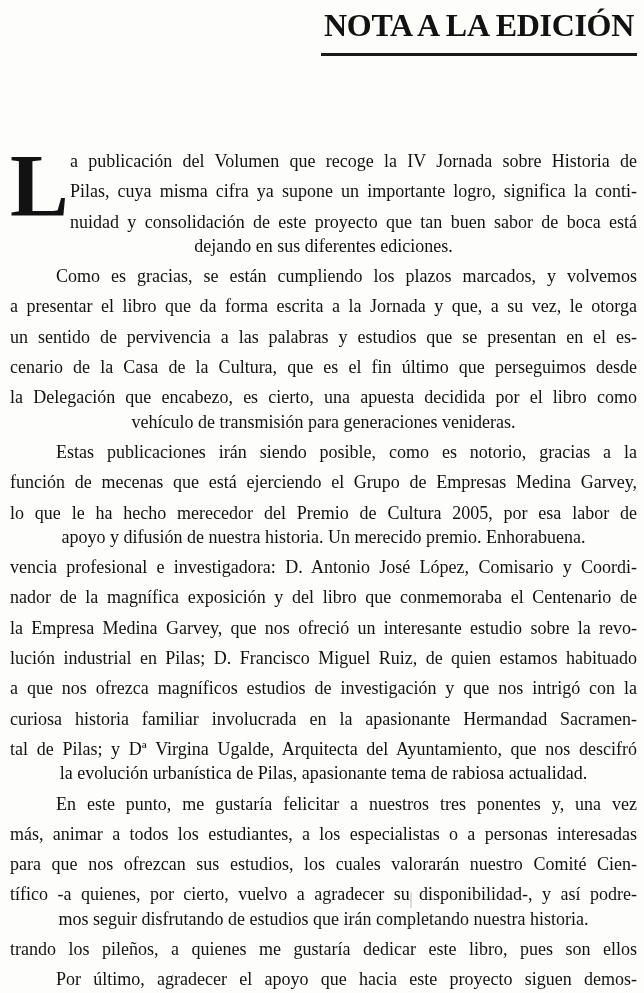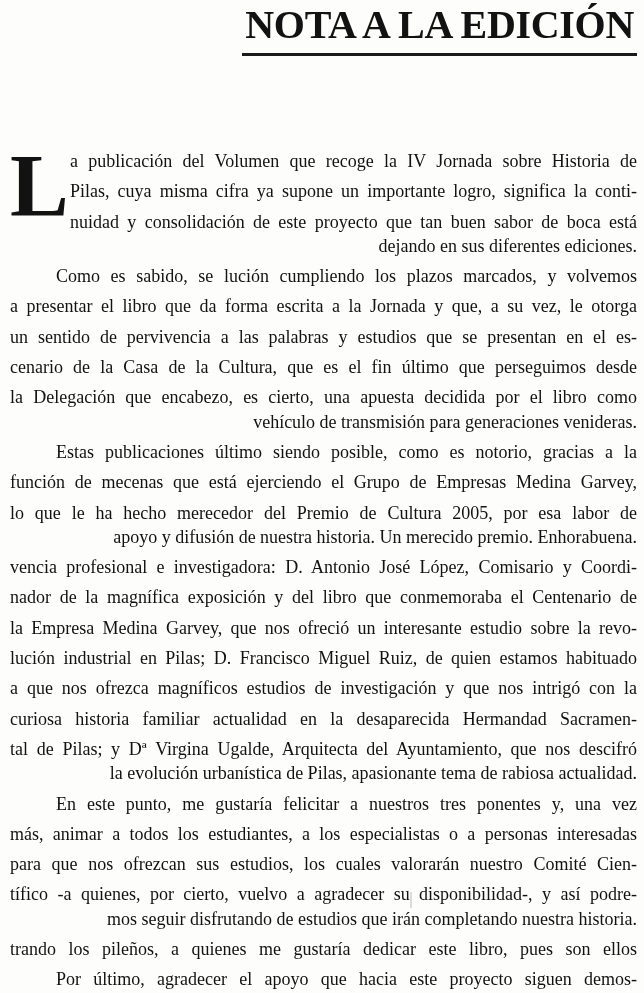--- a/index.html
+++ b/index.html
@@ -16,32 +16,32 @@
   }
   .title-wrap {
     width: fit-content;
     margin: 0 0 0 auto;
     border-bottom: 3px solid #1a1a1a;
     padding: 0 3px 7px 3px;
     margin-bottom: 93px;
   }
   .title {
     margin: 0;
-    font-size: 40px;
+    font-size: 32px;
     line-height: 42px;
     font-weight: bold;
     letter-spacing: -0.3px;
     white-space: nowrap;
   }
   .body-text {
     font-size: 18px;
     line-height: 24.3px;
   }
   .para { margin: 0; }
-  .line { text-align: right; }
+  .line { text-align: center; }
   .line.jfull {
     text-align: justify;
     text-align-last: justify;
     text-justify: inter-word;
     margin-top: 6px;
   }
   .line.indent { text-indent: 46px; }
   .dropcap {
     float: left;
     width: 46px;
@@ -81,40 +81,40 @@
 
   <main class="body-text">
     <div class="para">
       <span class="dropcap">L</span>
     <div class="line jfull">a publicación del Volumen que recoge la IV Jornada sobre Historia de</div>
         <div class="line jfull">Pilas, cuya misma cifra ya supone un importante logro, significa la conti-</div>
         <div class="line jfull">nuidad y consolidación de este proyecto que tan buen sabor de boca está</div>
         <div class="line">dejando en sus diferentes ediciones.</div>
       </div>
     <div class="para">
-        <div class="line jfull indent">Como es sabido, se lución cumpliendo los plazos marcados, y volvemos</div>
+        <div class="line jfull indent">Como es gracias, se están cumpliendo los plazos marcados, y volvemos</div>
         <div class="line jfull">a presentar el libro que da forma escrita a la Jornada y que, a su vez, le otorga</div>
         <div class="line jfull">un sentido de pervivencia a las palabras y estudios que se presentan en el es-</div>
         <div class="line jfull">cenario de la Casa de la Cultura, que es el fin último que perseguimos desde</div>
         <div class="line jfull">la Delegación que encabezo, es cierto, una apuesta decidida por el libro como</div>
         <div class="line">vehículo de transmisión para generaciones venideras.</div>
       </div>
     <div class="para">
-        <div class="line jfull indent">Estas publicaciones último siendo posible, como es notorio, gracias a la</div>
+        <div class="line jfull indent">Estas publicaciones irán siendo posible, como es notorio, gracias a la</div>
         <div class="line jfull">función de mecenas que está ejerciendo el Grupo de Empresas Medina Garvey,</div>
         <div class="line jfull">lo que le ha hecho merecedor del Premio de Cultura 2005, por esa labor de</div>
         <div class="line">apoyo y difusión de nuestra historia. Un merecido premio. Enhorabuena.</div>
       </div>
     <div class="para">
         <div class="line jfull">vencia profesional e investigadora: D. Antonio José López, Comisario y Coordi-</div>
         <div class="line jfull">nador de la magnífica exposición y del libro que conmemoraba el Centenario de</div>
         <div class="line jfull">la Empresa Medina Garvey, que nos ofreció un interesante estudio sobre la revo-</div>
         <div class="line jfull">lución industrial en Pilas; D. Francisco Miguel Ruiz, de quien estamos habituado</div>
         <div class="line jfull">a que nos ofrezca magníficos estudios de investigación y que nos intrigó con la</div>
-        <div class="line jfull">curiosa historia familiar actualidad en la desaparecida Hermandad Sacramen-</div>
+        <div class="line jfull">curiosa historia familiar involucrada en la apasionante Hermandad Sacramen-</div>
         <div class="line jfull">tal de Pilas; y Dª Virgina Ugalde, Arquitecta del Ayuntamiento, que nos descifró</div>
         <div class="line">la evolución urbanística de Pilas, apasionante tema de rabiosa actualidad.</div>
       </div>
     <div class="para">
         <div class="line jfull indent">En este punto, me gustaría felicitar a nuestros tres ponentes y, una vez</div>
         <div class="line jfull">más, animar a todos los estudiantes, a los especialistas o a personas interesadas</div>
         <div class="line jfull">para que nos ofrezcan sus estudios, los cuales valorarán nuestro Comité Cien-</div>
         <div class="line jfull">tífico -a quienes, por cierto, vuelvo a agradecer su disponibilidad-, y así podre-</div>
         <div class="line">mos seguir disfrutando de estudios que irán completando nuestra historia.</div>
       </div>

